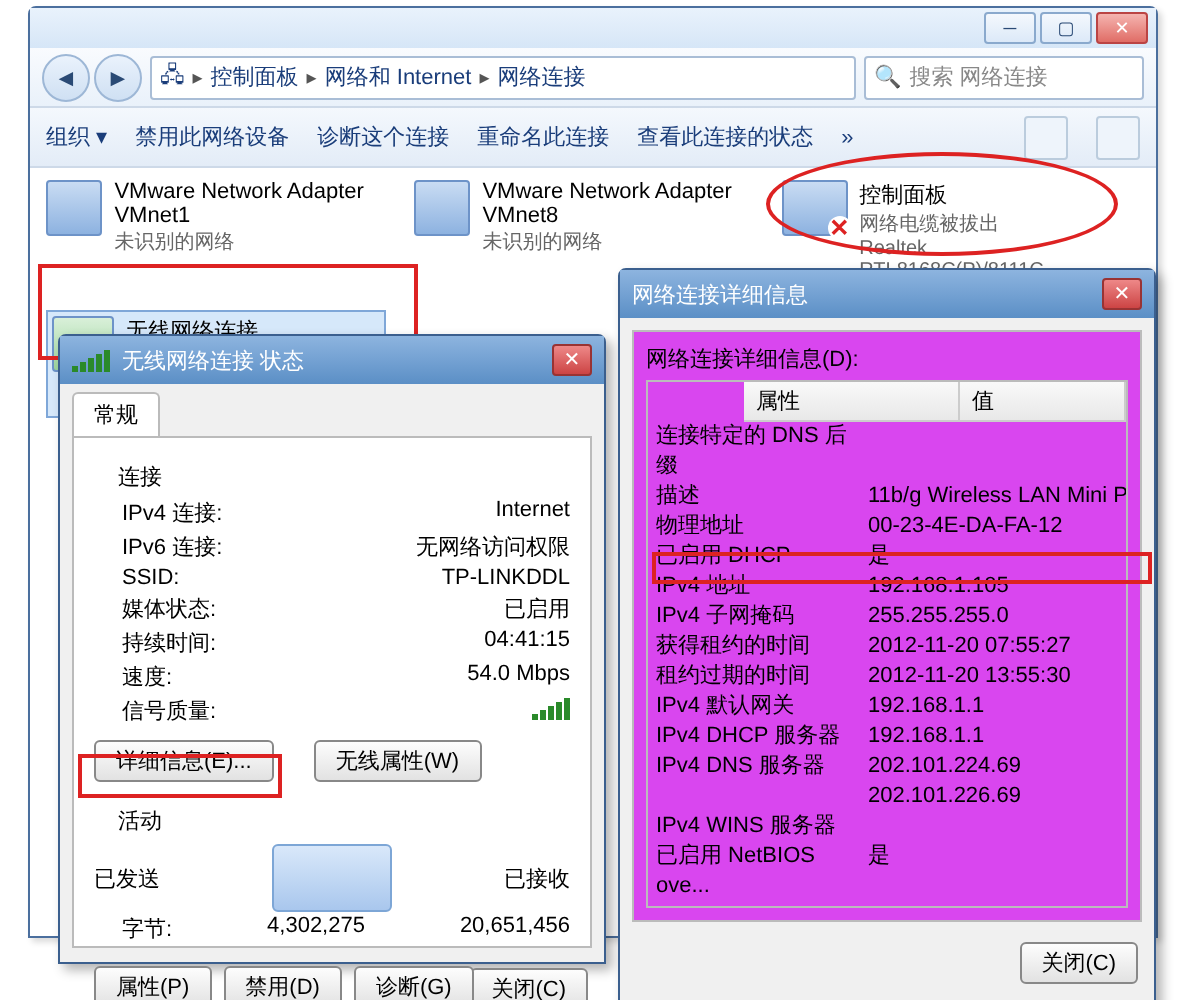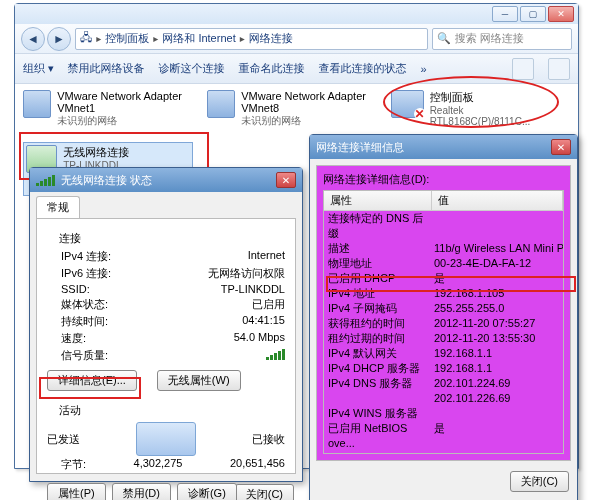--- a/index.html
+++ b/index.html
@@ -57,21 +57,21 @@
 .screens { width: 60px; height: 34px; background: linear-gradient(#d9e8fa,#a9c7ed); border:1px solid #7da6d6; border-radius: 3px; }
 .redbox.b2 { left: 2px; top: 158px; width: 102px; height: 22px; }
 .bottom-buttons { display:flex; gap:6px; margin-top:10px; }
 .closebtn-row { text-align:right; padding:4px 8px; }
 
 
 .dialog.detail { left: 309px; top: 134px; width: 269px; height: 466px; }
 .detail .dbody2 { background: #d946ef; margin: 6px; border: 1px solid #bbb; height: 296px; padding: 6px; position: relative; }
 .dethdr { color: #000; margin-bottom: 3px; }
 .det-table { border: 1px solid #bbb; height: 264px; position: relative; }
-.det-head { display: flex; background: linear-gradient(#f9f9f9,#e8e8e8); border-bottom: 1px solid #ccc; }
+.det-head { display: flex; background: linear-gradient(#f9f9f9,#e8e8e8); border-bottom: 1px solid #ccc; margin-left: 48px; }
 .det-head div { padding: 2px 6px; border-right:1px solid #ccc; }
 .det-rows { height: 240px; overflow: hidden; }
 .drow { display: flex; font-size: 10px; line-height: 15px; }
 .drow .c1 { width: 108px; padding-left: 4px; }
 .drow .c2 { flex: 1; padding-left: 2px; white-space: nowrap; overflow: hidden; }
 .redbox.b3 { left: 2px; top: 85px; width: 250px; height: 16px; }
 .watermark { position:absolute; right: 34px; bottom: 24px; color:#d33; font-family: "Times New Roman", serif; font-size: 14px; }
 
 .sig-bars{display:inline-flex;gap:1px;align-items:flex-end;height:12px}
 .sig-bars i{width:3px;background:#2a8a2a;display:block}
@@ -131,20 +131,21 @@
         <div class="aicon" data-name="adapter-icon"></div>
         <div class="atxt">
           <div class="t1" data-name="adapter-name">VMware Network Adapter VMnet8</div>
           <div class="t2" data-name="adapter-status">未识别的网络</div>
         </div>
       </div>
       <div class="adapter" data-name="adapter-local">
         <div class="aicon disc" data-name="adapter-icon"></div>
         <div class="atxt">
           <div class="t1" data-name="adapter-name">控制面板</div>
+          <div class="t2" data-name="adapter-status">网络电缆被拔出</div>
           <div class="t3" data-name="adapter-device">Realtek RTL8168C(P)/8111C...</div>
         </div>
       </div>
       <div class="adapter sel" data-name="adapter-wifi">
         <div class="aicon wifi" data-name="adapter-icon"></div>
         <div class="atxt">
           <div class="t1" data-name="adapter-name">无线网络连接</div>
           <div class="t2" data-name="adapter-status">TP-LINKDDL</div>
           <div class="t3" data-name="adapter-device">11b/g Wireless LAN Mini PCI ...</div>
         </div>

